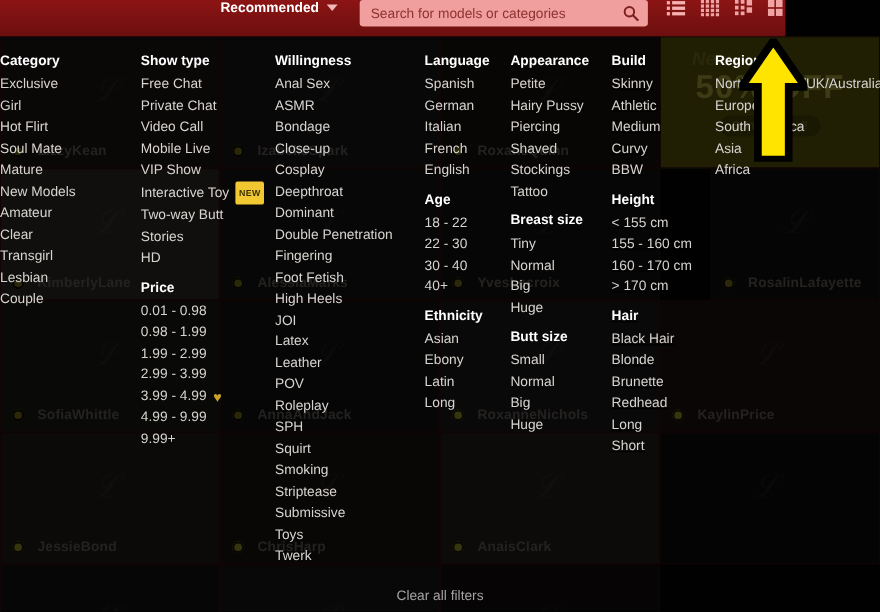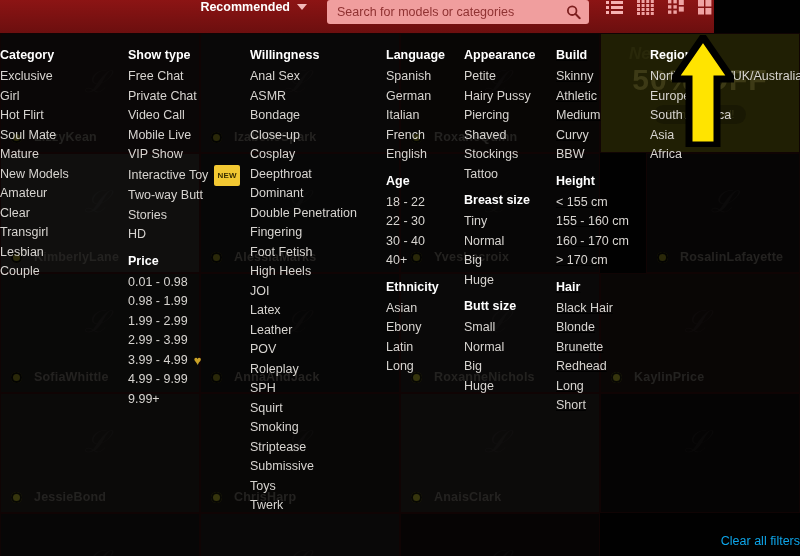--- a/index.html
+++ b/index.html
@@ -151,22 +151,22 @@
     background: #f2c832; color: #3b3000;
     font-size: 8px; font-weight: bold;
     padding: 1px 3px; border-radius: 2px;
     letter-spacing: .3px;
   }
   .heart { color: #c9a227; font-size: 13px; }
 
   .clear-all {
     position: absolute;
     left: 0; right: 0; bottom: 8px;
-    text-align: right;
-    color: #0ea5e9; font-size: 12.5px;
+    text-align: center;
+    color: #a3a3a3; font-size: 12.5px;
     cursor: pointer; z-index: 35;
   }
 
   
   #arrow {
     position: absolute;
     left: 672px; top: 35px;
     width: 62px; height: 112px;
     z-index: 60;
     pointer-events: none;

